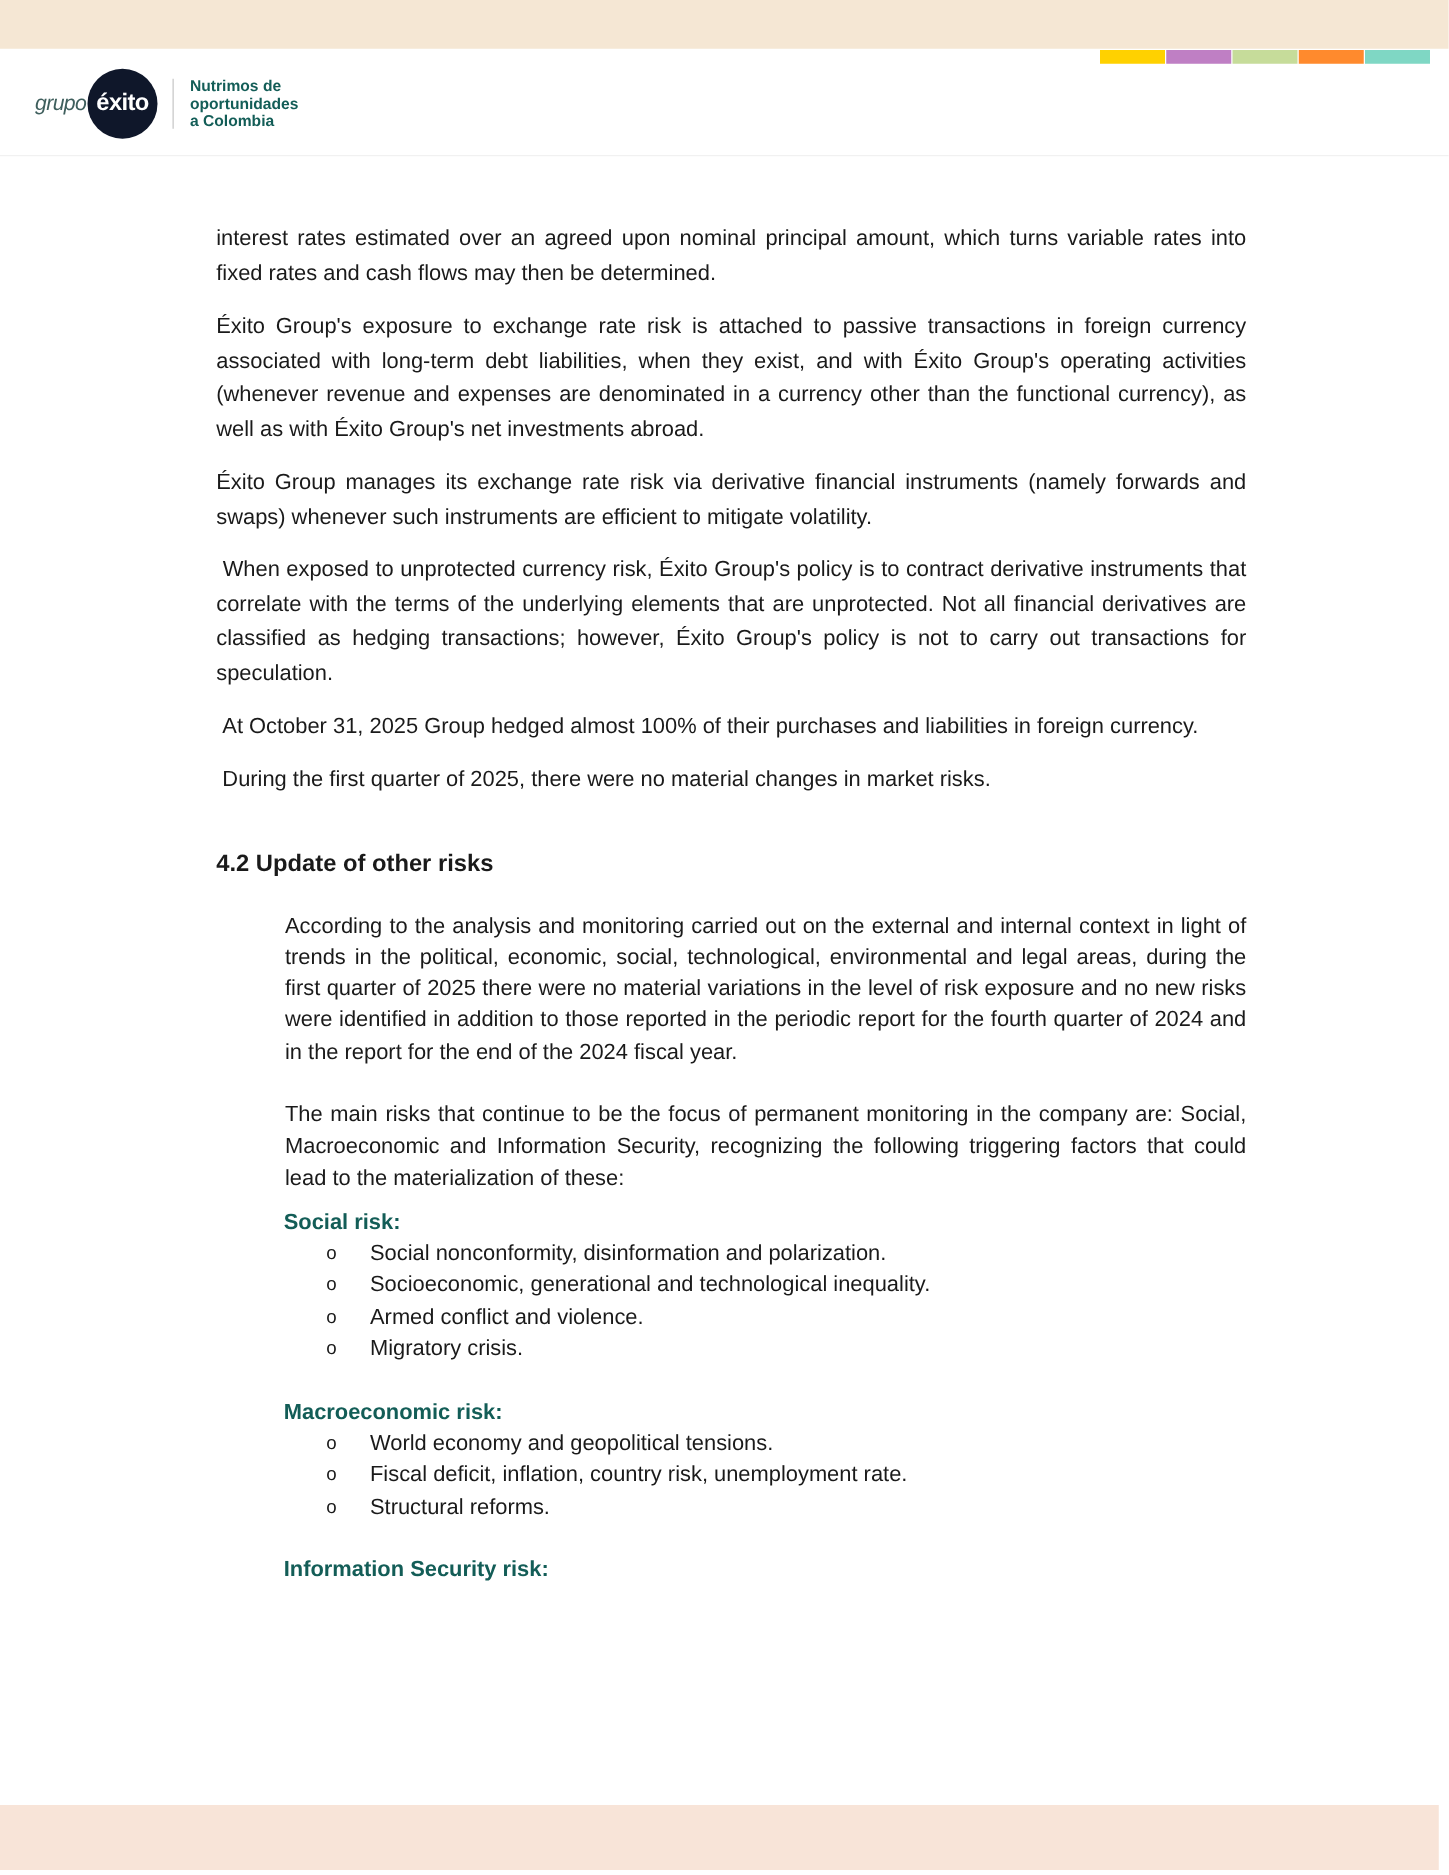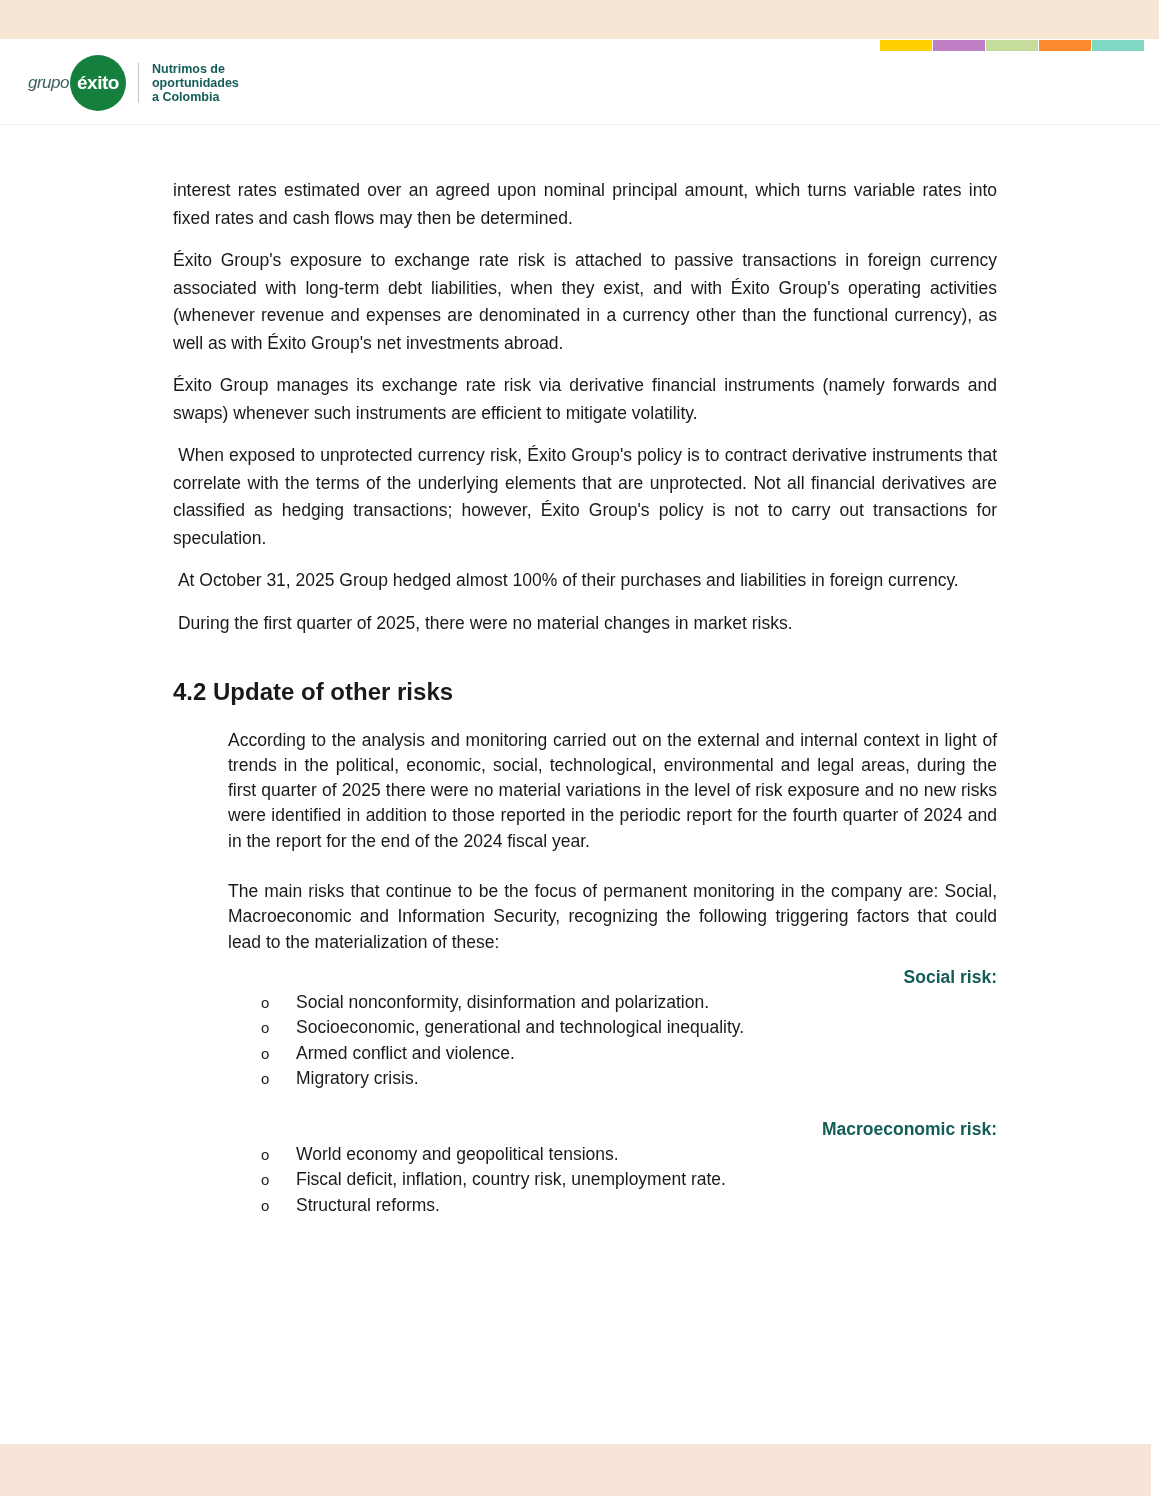--- a/index.html
+++ b/index.html
@@ -14,38 +14,38 @@
     background: #f5e7d4;
   }
   .color-strip { position: absolute; top: 40px; left: 880px; height: 11px; display: flex; }
   .color-strip span { display: block; width: 52px; height: 11px; margin-right: 1px; }
   .header-rule {
     position: absolute; left: 0; top: 124px; width: 1159px; height: 1px; background: #f1f1f1;
   }
   .logo { position: absolute; left: 28px; top: 54px; height: 58px; display: flex; align-items: center; }
   .logo-grupo { font-size: 17px; color: #3f5f5d; letter-spacing: -0.5px; margin-right: 1px; font-style: italic; }
   .logo-circle {
-    width: 56px; height: 56px; border-radius: 50%; background: #15803d;
+    width: 56px; height: 56px; border-radius: 50%; background: #0f172a;
     display: flex; align-items: center; justify-content: center;
     color: #fff; font-weight: bold; font-size: 19px; letter-spacing: -0.5px;
   }
   .logo-divider { width: 1px; height: 40px; background: #c7c7c7; margin: 0 13px 0 12px; }
   .logo-tagline { font-size: 12.5px; line-height: 14px; color: #135d57; font-weight: bold; }
 
   .content {
     position: absolute; left: 173px; top: 177px; width: 824px;
     font-family: "Liberation Sans", sans-serif; font-size: 17.5px; line-height: 27.5px;
     color: #1a1a1a;
   }
   .content p { margin: 0; text-align: justify; }
   .h-teal { color: #135d57; font-weight: bold; font-size: 17.5px; }
-  .h-black { color: #1a1a1a; font-weight: bold; font-size: 24px; }
+  .h-black { color: #1a1a1a; font-weight: bold; font-size: 19px; }
   .indent-block { margin-left: 55px; line-height: 25.3px; }
   .indent-block p { text-align: justify; }
-  .risk-title { color: #135d57; font-weight: bold; font-size: 17.5px; margin-left: 54px; line-height: 25px; text-align: right; }
+  .risk-title { color: #135d57; font-weight: bold; font-size: 17.5px; margin-left: 54px; line-height: 25px; }
   ul.risk-list { list-style: none; margin: 0; padding: 0; margin-left: 88px; }
   ul.risk-list li { display: flex; line-height: 25.5px; font-size: 17.5px; }
   ul.risk-list .bullet { width: 35px; font-size: 15px; color: #1a1a1a; }
 
   .footer-band {
     position: absolute; left: 0; top: 1444px; width: 1151px; height: 52px; background: #f8e4d8;
   }
 </style>
 </head>
 <body>
@@ -121,15 +121,16 @@
     <li>
         <span class="bullet">o</span>
         <span>Fiscal deficit, inflation, country risk, unemployment rate.</span>
       </li>
     <li>
         <span class="bullet">o</span>
         <span>Structural reforms.</span>
       </li>
   </ul>
 
+  <div class="risk-title" style="margin-top:25px;">Information Security risk:</div>
 </div>
 
 <div class="footer-band"></div>
 
 </body></html>

